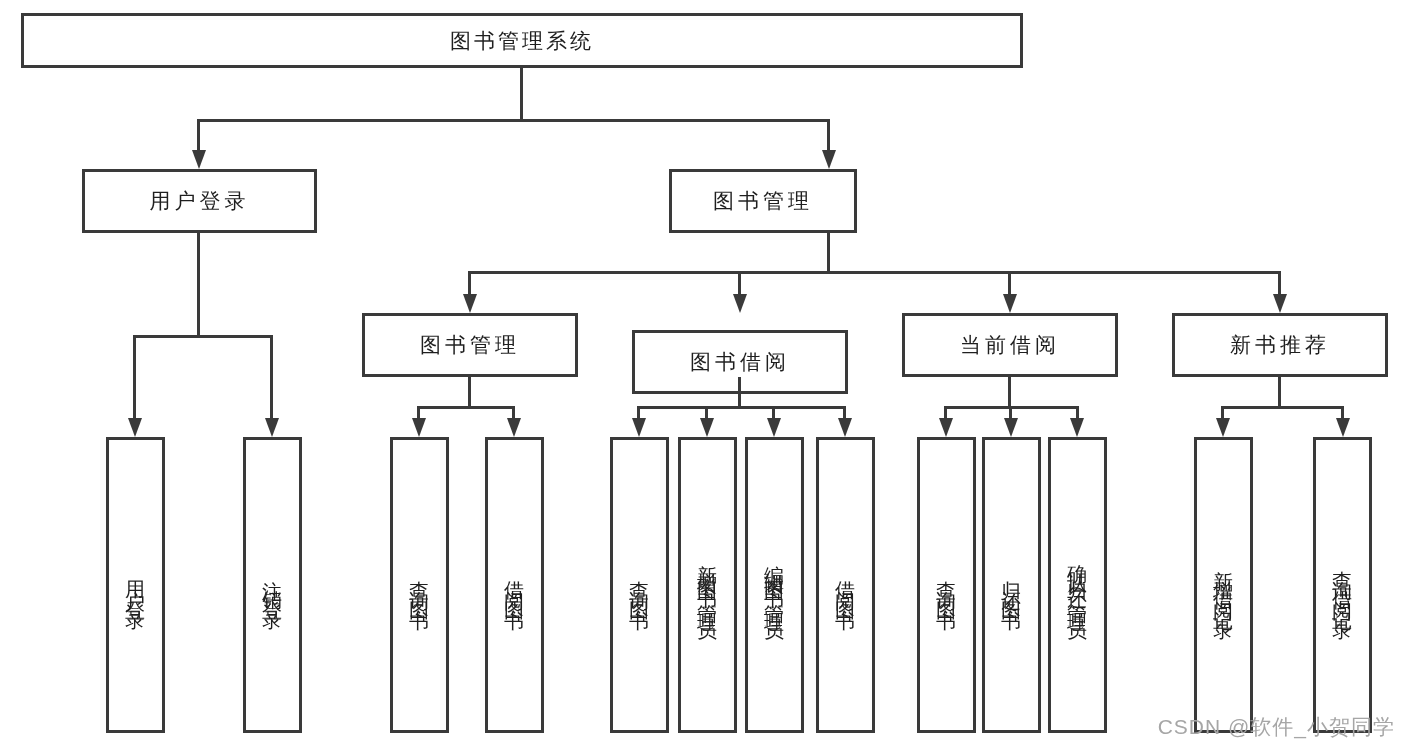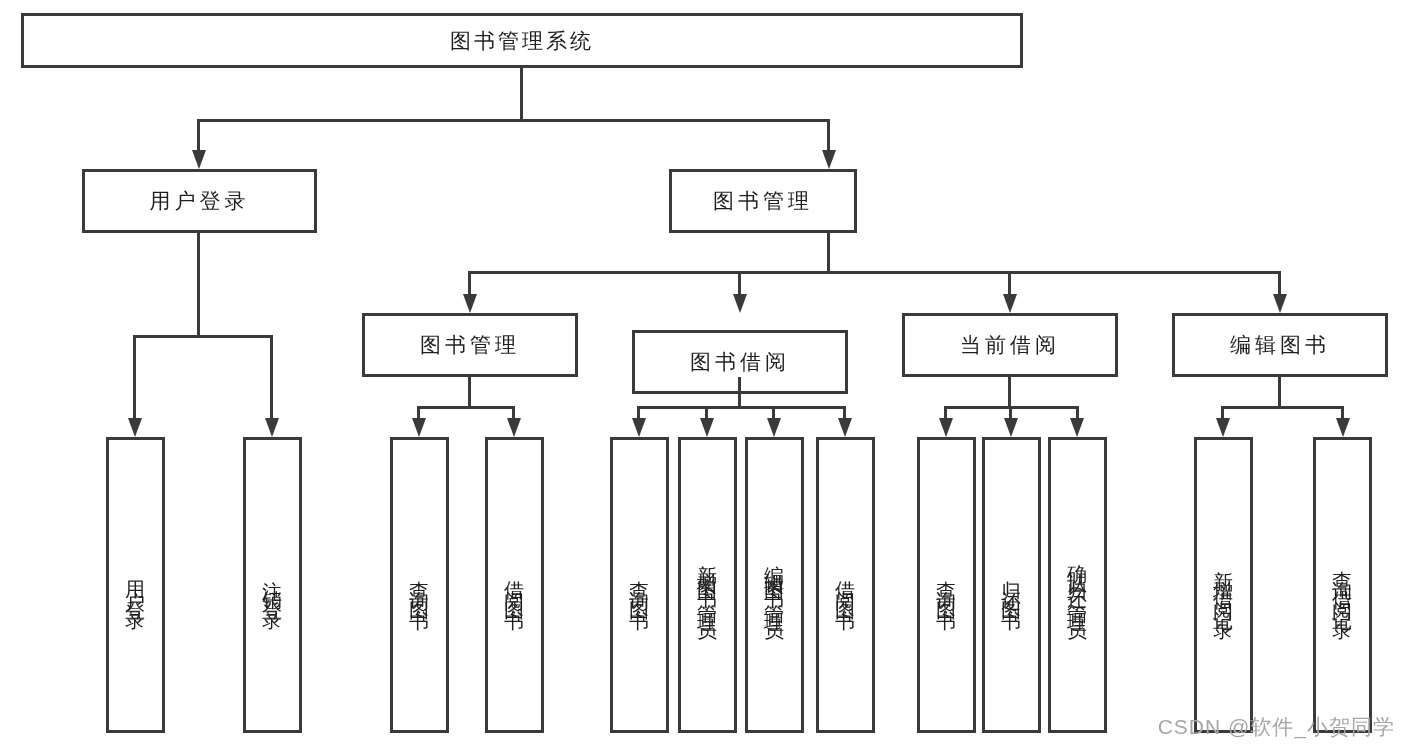--- a/index.html
+++ b/index.html
@@ -49,21 +49,21 @@
 <div class="node" style="left:82px;top:169px;width:235px;height:64px;">用户登录</div>
 
 <div class="node" style="left:669px;top:169px;width:188px;height:64px;text-align:right;">图书管理</div>
 
 <div class="node" style="left:362px;top:313px;width:216px;height:64px;">图书管理</div>
 
 <div class="node" style="left:632px;top:330px;width:216px;height:64px;">图书借阅</div>
 
 <div class="node" style="left:902px;top:313px;width:216px;height:64px;text-align:right;">当前借阅</div>
 
-<div class="node" style="left:1172px;top:313px;width:216px;height:64px;">编辑图书</div>
+<div class="node" style="left:1172px;top:313px;width:216px;height:64px;">新书推荐</div>
 
 <div class="leaf" style="left:106px;">
   <span>用户登录</span>
   </div>
 <div class="leaf" style="left:243px;">
   <span>注销登录</span>
   </div>
 
 <div class="leaf" style="left:390px;">
   <span>查询图书</span>

